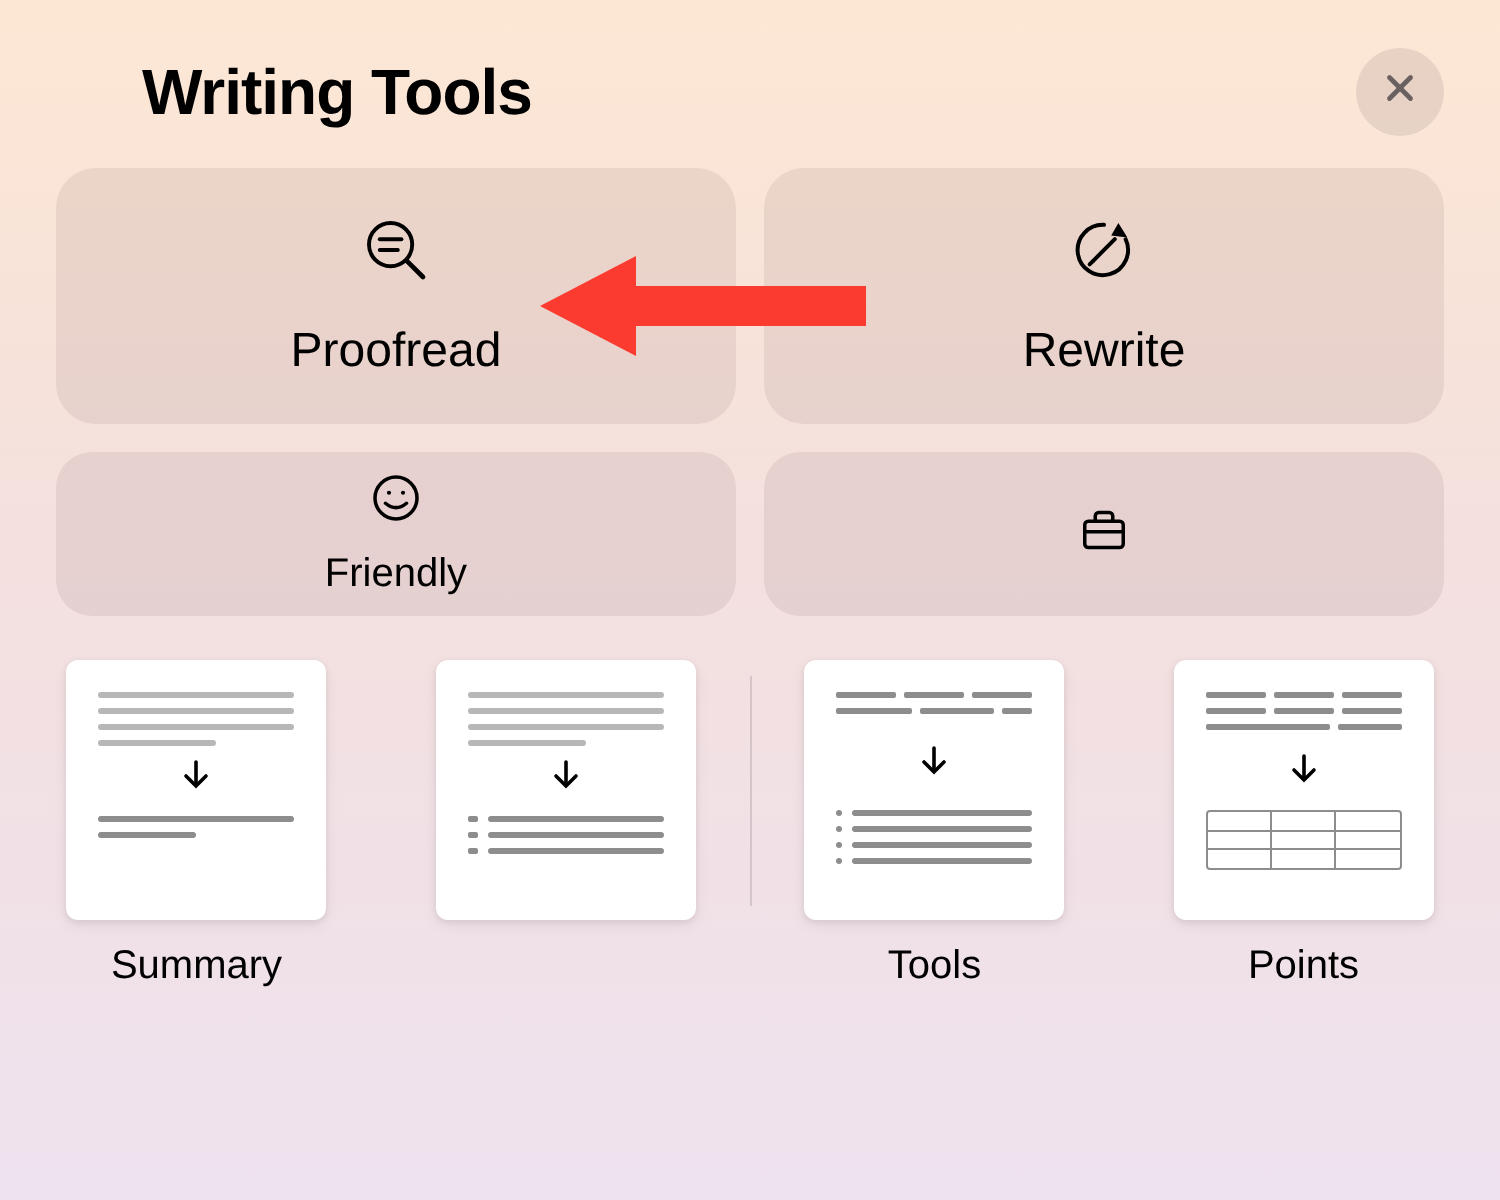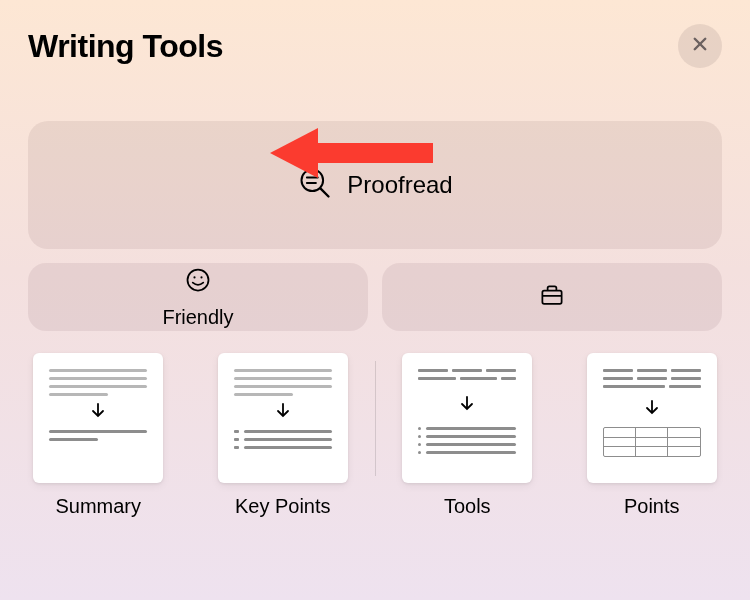--- a/index.html
+++ b/index.html
@@ -12,20 +12,21 @@
       height: 600px;
       font-family: -apple-system, BlinkMacSystemFont, "Segoe UI", Helvetica, Arial, sans-serif;
       background: linear-gradient(180deg, #fde7d4 0%, #f4e0de 45%, #eee2ef 100%);
       overflow: hidden;
     }
     .header {
       display: flex;
       justify-content: space-between;
       align-items: center;
       padding: 24px 28px 16px 28px;
+      margin-left: 43px;
     }
     .title {
       font-size: 32px;
       font-weight: 700;
       color: #000;
       letter-spacing: -0.5px;
     }
     .close-btn {
       width: 44px;
       height: 44px;
@@ -47,42 +48,42 @@
       display: flex;
       gap: 14px;
       margin-bottom: 14px;
     }
     .big-btn {
       flex: 1;
       height: 128px;
       border-radius: 20px;
       background: rgba(130, 100, 100, 0.12);
       display: flex;
+      flex-direction: column;
       align-items: center;
       justify-content: center;
       gap: 14px;
       cursor: pointer;
-      margin-top: 37px;
     }
     .big-btn .icon svg {
       width: 36px;
       height: 36px;
     }
     .big-btn .label {
       font-size: 24px;
       color: #000;
     }
     .row-tone {
       display: flex;
       gap: 14px;
       margin-bottom: 22px;
     }
     .tone-btn {
       flex: 1;
-      height: 68px;
+      height: 82px;
       border-radius: 18px;
       background: rgba(130, 100, 110, 0.12);
       display: flex;
       flex-direction: column;
       align-items: center;
       justify-content: center;
       gap: 8px;
       cursor: pointer;
     }
     .tone-btn .icon svg {
@@ -197,20 +198,31 @@
       <span class="icon">
         <svg viewBox="0 0 40 40" fill="none" stroke="#000" stroke-width="2.2">
           <circle cx="17" cy="17" r="12"></circle>
           <line x1="26" y1="26" x2="35" y2="35" stroke-linecap="round" stroke-width="2.6"></line>
           <line x1="11" y1="14" x2="23" y2="14" stroke-linecap="round"></line>
           <line x1="11" y1="20" x2="21" y2="20" stroke-linecap="round"></line>
         </svg>
       </span>
       <span class="label">Proofread</span>
     </div>
+    <div class="big-btn">
+      <span class="icon">
+        <svg viewBox="0 0 40 40" fill="none" stroke="#000" stroke-width="2.2" stroke-linecap="round">
+          <path d="M20 6 A14 14 0 1 0 32 14"></path>
+          <polyline points="28,5 33,13 24,12" fill="#000" stroke="none"></polyline>
+          <line x1="14" y1="26" x2="26" y2="14"></line>
+          <polyline points="12,28 14,26 13,27"></polyline>
+        </svg>
+      </span>
+      <span class="label">Rewrite</span>
+    </div>
 
     <svg class="annotation-arrow" style="left:240px; top:40px;" width="170" height="58" viewBox="0 0 170 58">
       <line x1="40" y1="29" x2="165" y2="29" stroke="#fb3b2f" stroke-width="20"></line>
       <polygon points="2,29 50,4 50,54" fill="#fb3b2f"></polygon>
     </svg>
   </div>
 
   <div class="row-tone">
     <div class="tone-btn">
       <span class="icon">
@@ -281,21 +293,20 @@
           <div class="kp-row">
               <span class="dash"></span>
               <div class="pline dark" style="width:70%;"></div>
             </div>
           <div class="kp-row">
               <span class="dash"></span>
               <div class="pline dark" style="width:80%;"></div>
             </div>
         </div>
       </div>
-      <span class="label">Key Points</span>
     </div>
 
     <div class="format-btn">
       <div class="preview">
         <div style="width:100%;">
           <div class="dash-row">
               <div class="seg"></div>
               <div class="seg"></div>
               <div class="seg"></div>
             </div>

